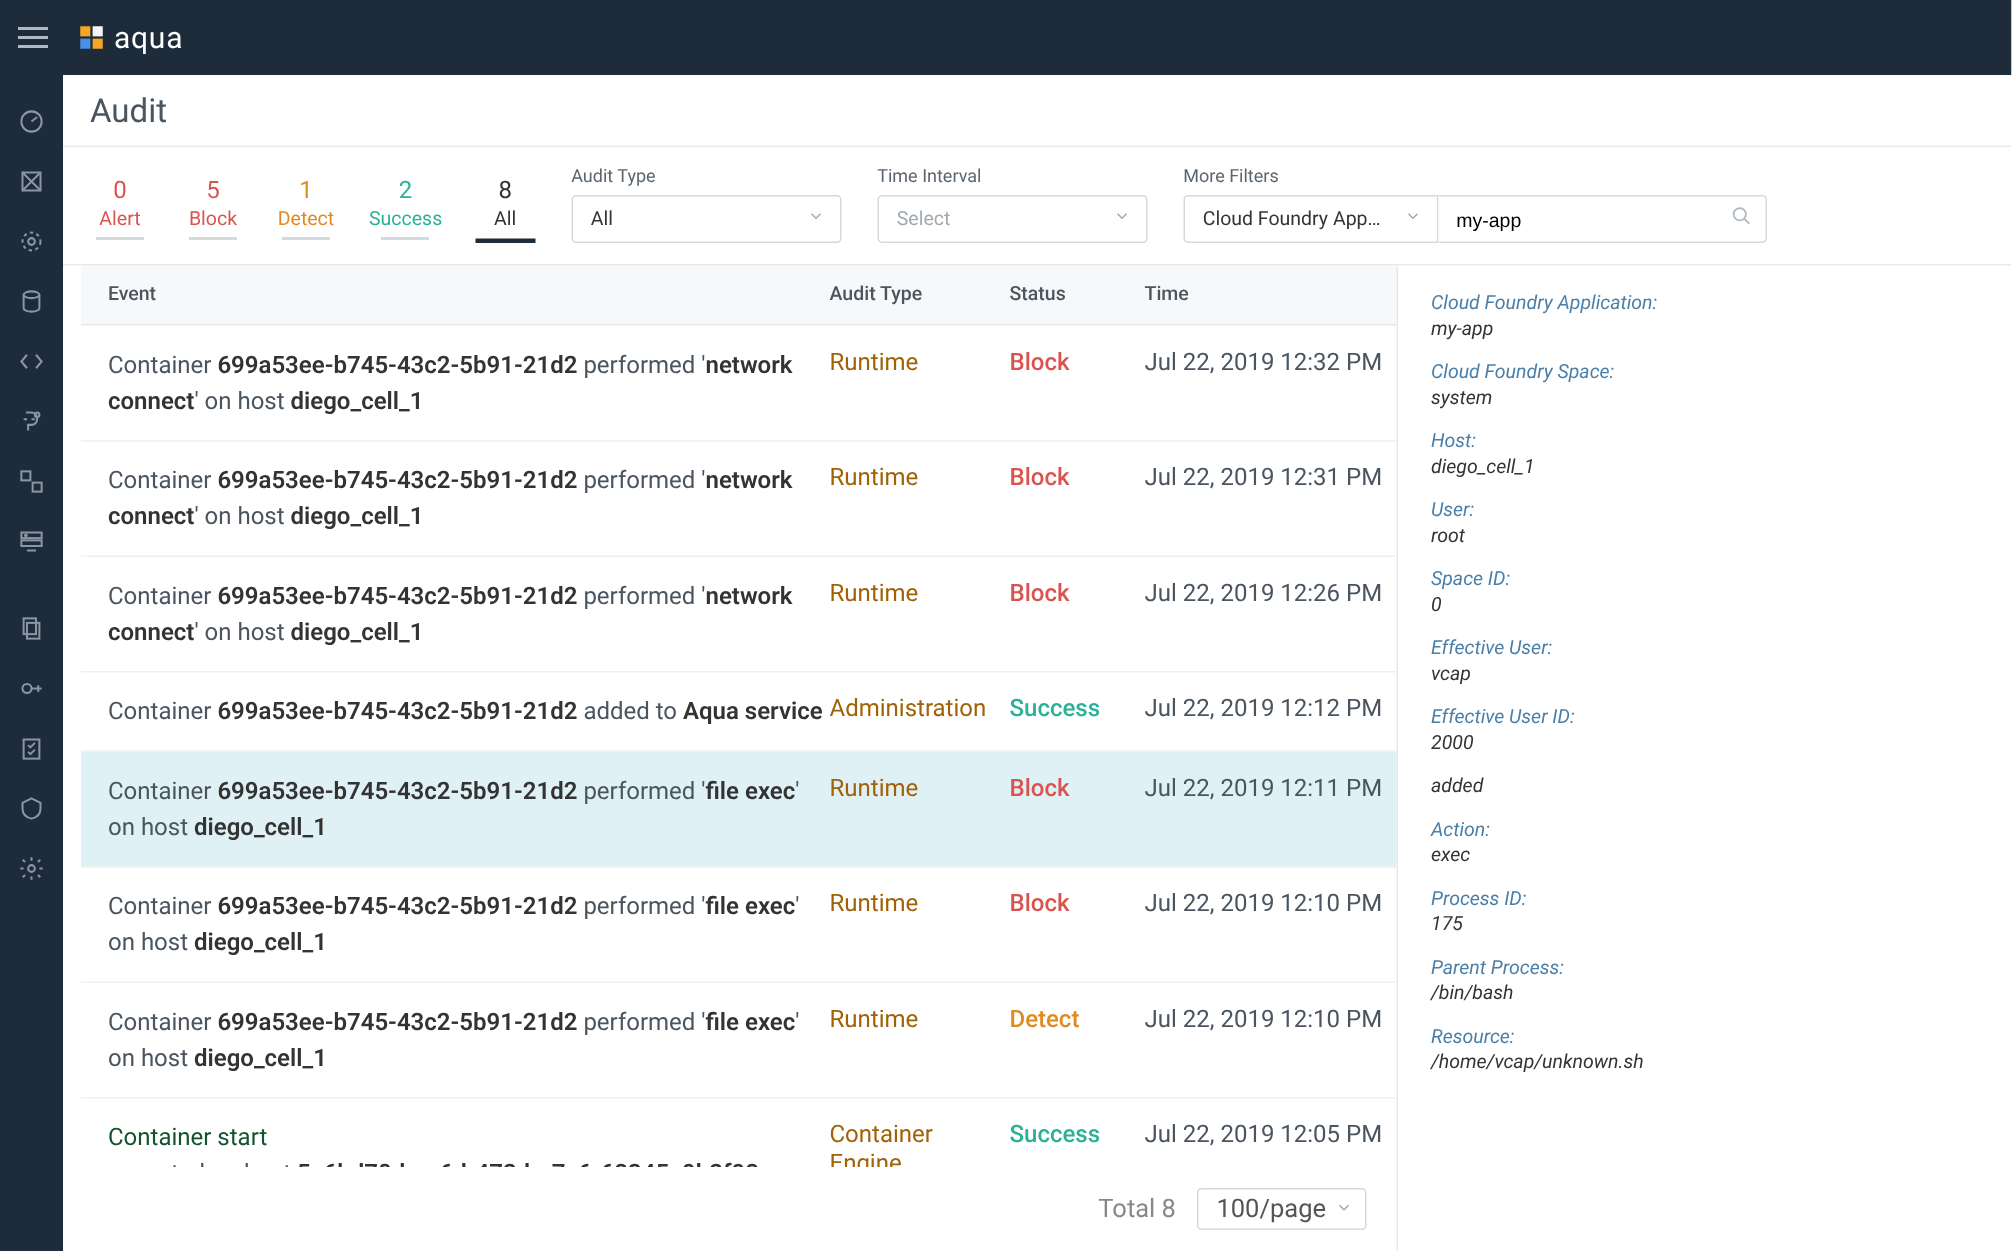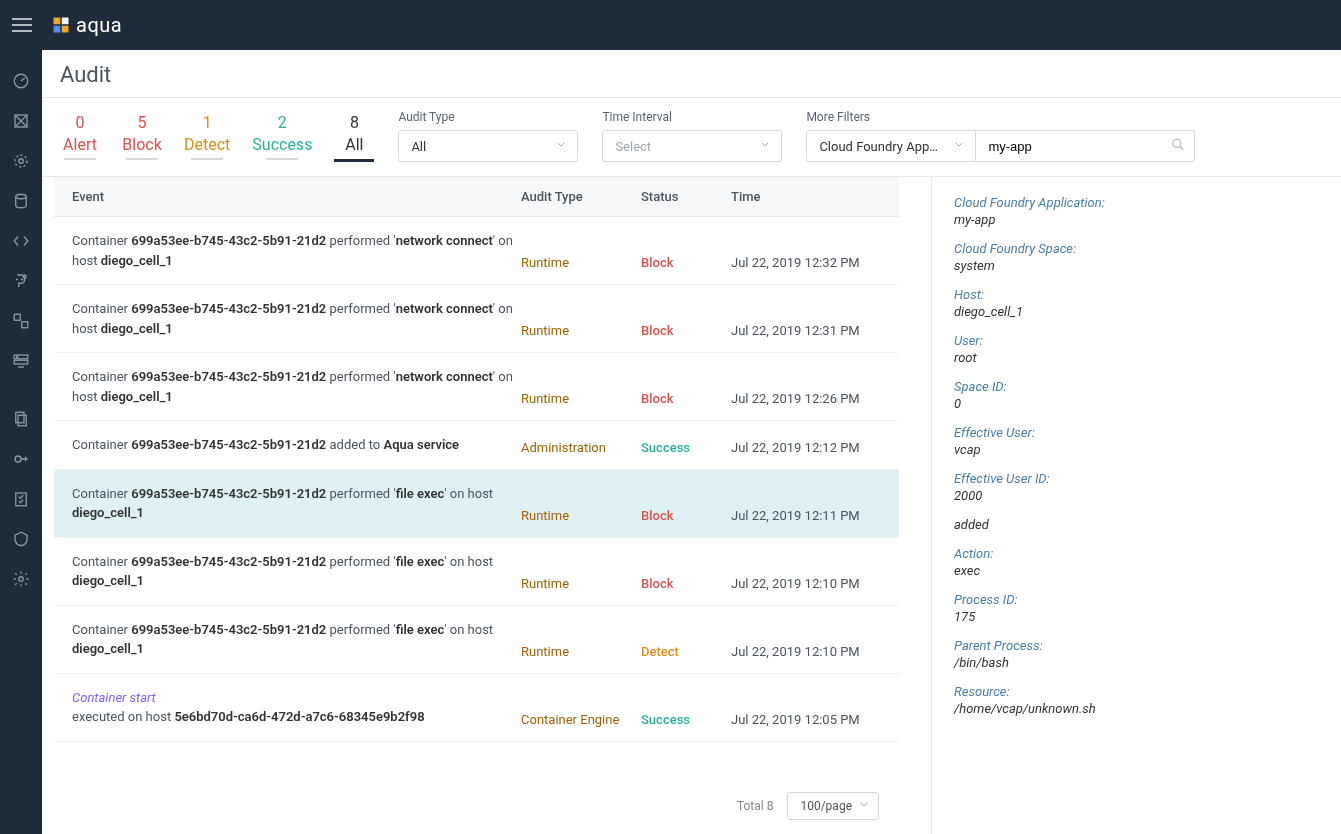--- a/index.html
+++ b/index.html
@@ -27,21 +27,21 @@
 
 .main { flex: 1; display: flex; flex-direction: column; overflow: hidden; }
 .page-header { padding: 12px 18px 10px; border-bottom: 1px solid #e6e9ec; }
 .page-title { font-size: 22px; font-weight: 400; color: #4a5560; }
 
 
 .filters { display: flex; align-items: flex-end; padding: 12px 18px 14px; gap: 24px; border-bottom: 1px solid #e6e9ec; }
 .status-tabs { display: flex; gap: 22px; }
 .status-tab { display: flex; flex-direction: column; align-items: center; cursor: pointer; min-width: 40px; padding-bottom: 2px; }
 .status-tab .count { font-size: 16px; font-weight: 400; }
-.status-tab .label { font-size: 16px; margin-top: 3px; }
+.status-tab .label { font-size: 13px; margin-top: 3px; }
 .status-tab.alert .count, .status-tab.alert .label { color: #d9534f; }
 .status-tab.block .count, .status-tab.block .label { color: #d9534f; }
 .status-tab.detect .count, .status-tab.detect .label { color: #e08b1f; }
 .status-tab.success .count, .status-tab.success .label { color: #2bb197; }
 .status-tab.all .count, .status-tab.all .label { color: #333; }
 .status-tab.active { border-bottom: 3px solid #1d2b3a; }
 .status-tab .underline { height: 2px; width: 32px; background: #d6d9dc; margin-top: 4px; }
 
 .filter-group { display: flex; flex-direction: column; gap: 6px; }
 .filter-label { font-size: 12px; color: #5a6570; }
@@ -49,42 +49,42 @@
 .select-box.placeholder { color: #a0a8b0; }
 .select-box .chev { position: absolute; right: 10px; top: 50%; transform: translateY(-50%); color: #a0a8b0; }
 
 .more-filters-row { display: flex; }
 .more-filters-row .select-box { border-top-right-radius: 0; border-bottom-right-radius: 0; min-width: 170px; }
 .search-input { height: 32px; border: 1px solid #d6d9dc; border-left: none; border-radius: 0 3px 3px 0; padding: 0 30px 0 12px; min-width: 180px; font-size: 13px; outline: none; }
 .search-wrap { position: relative; }
 .search-wrap .search-ico { position: absolute; right: 10px; top: 50%; transform: translateY(-50%); color: #b0b8c0; }
 
 
-.content-split { display: flex; flex: 1; overflow: hidden; gap: 32px; }
+.content-split { display: flex; flex: 1; overflow: hidden; }
 .table-wrap { flex: 1; display: flex; flex-direction: column; overflow: hidden; padding: 0 0 0 12px; }
 .table-head { display: flex; padding: 12px 8px; background: #f7f8f9; border-bottom: 1px solid #e6e9ec; font-size: 13px; color: #4a5560; font-weight: 500; }
 .col-event { flex: 1; padding-left: 10px; }
 .col-type { width: 120px; }
 .col-status { width: 90px; }
 .col-time { width: 160px; }
 
 .table-body { flex: 1; overflow-y: auto; }
-.table-row { display: flex; padding: 14px 8px; border-bottom: 1px solid #eef0f2; font-size: 13px; align-items: flex-end; cursor: pointer; }
+.table-row { display: flex; padding: 14px 8px; border-bottom: 1px solid #eef0f2; font-size: 16px; align-items: flex-start; cursor: pointer; }
 .table-row.selected { background: #e0f1f5; }
 .event-cell { flex: 1; padding-left: 10px; color: #4a5560; line-height: 1.5; }
 .event-cell b { color: #333; font-weight: 600; }
-.event-cell .link { color: #8b5cf6; font-style: italic; }
+.event-cell .link { color: #14532d; }
 .type-cell { width: 120px; color: #a16207; }
 .status-cell { width: 90px; font-weight: 500; }
 .status-Block { color: #d9534f; }
 .status-Success { color: #2bb197; }
 .status-Detect { color: #e08b1f; }
 .time-cell { width: 160px; color: #4a5560; }
 
-.table-footer { display: flex; justify-content: flex-end; align-items: center; padding: 14px 20px; gap: 14px; font-size: 12px; color: #888; }
+.table-footer { display: flex; justify-content: flex-end; align-items: center; padding: 14px 20px; gap: 14px; font-size: 17px; color: #888; }
 .page-size { height: 28px; border: 1px solid #d6d9dc; border-radius: 3px; padding: 0 26px 0 12px; display: flex; align-items: center; position: relative; cursor: pointer; color: #555; }
 .page-size .chev { position: absolute; right: 8px; top: 50%; transform: translateY(-50%); color: #a0a8b0; }
 
 
 .detail-panel { width: 410px; border-left: 1px solid #e6e9ec; overflow-y: auto; padding: 18px 22px; }
 .detail-field { margin-bottom: 14px; font-style: italic; }
 .detail-field .k { color: #4a7fa8; font-size: 13px; margin-bottom: 2px; }
 .detail-field .v { color: #333; font-size: 13px; word-break: break-all; }
 
 .chev-svg { width: 12px; height: 12px; }

